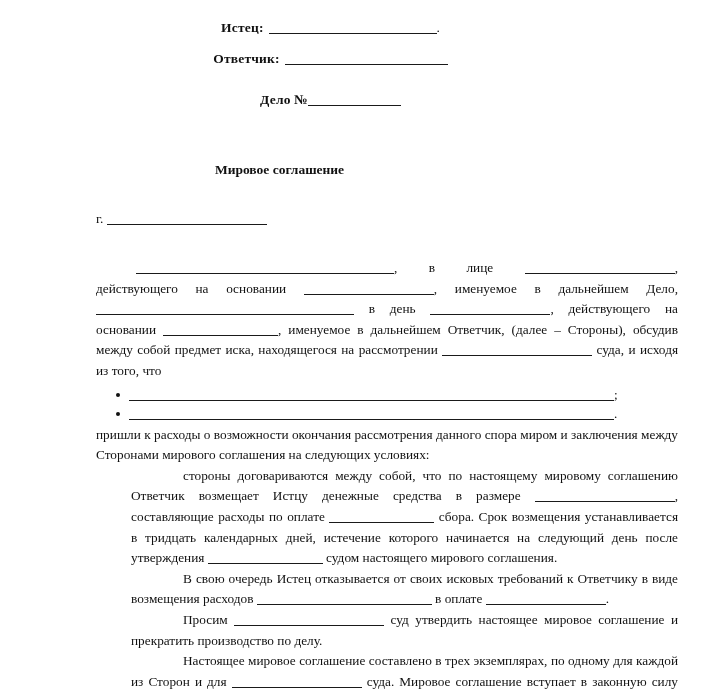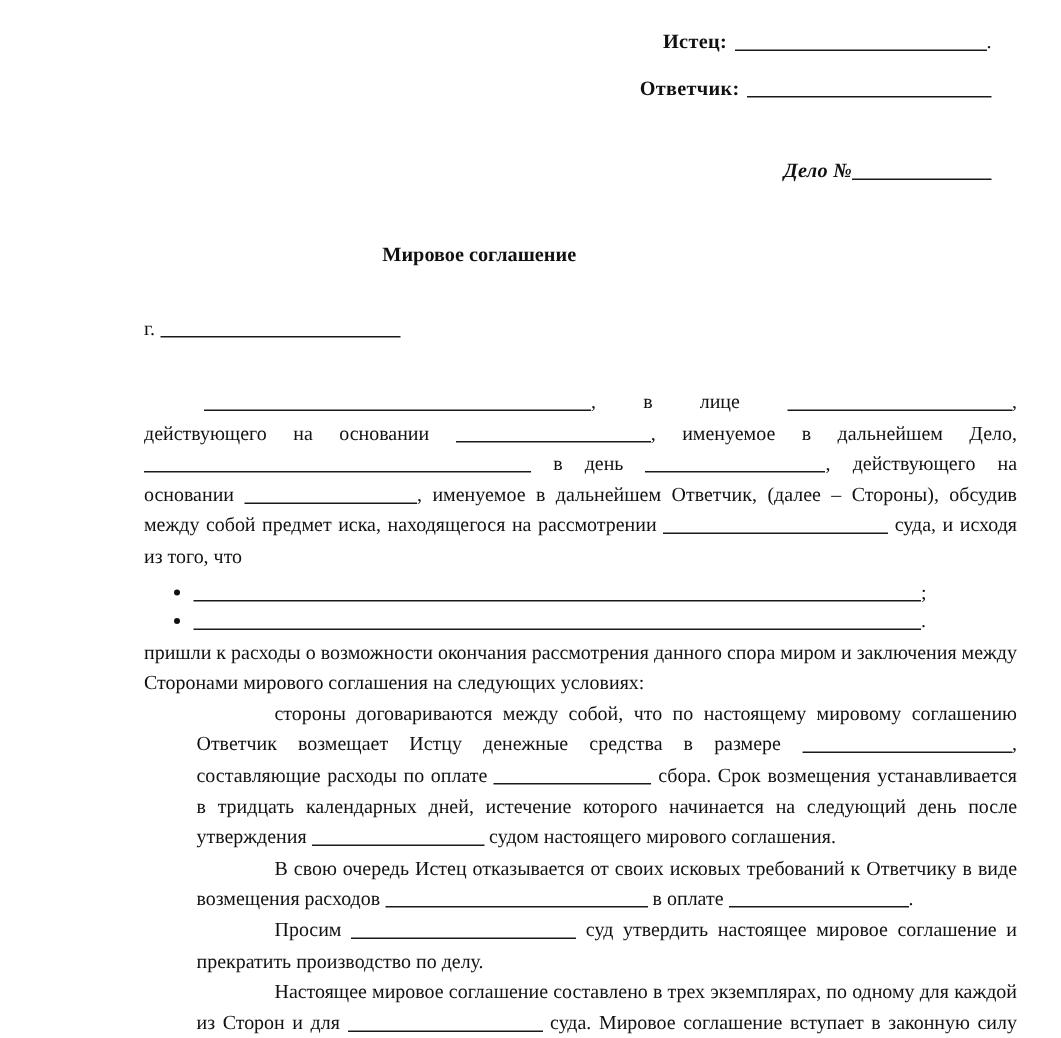--- a/index.html
+++ b/index.html
@@ -23,34 +23,33 @@
   }
 
   
   .header-block {
     position: absolute;
     left: 0;
     top: 12px;
     width: 707px;
     padding-right: 46px;
     box-sizing: border-box;
-    text-align: right;
+    text-align: center;
   }
   .header-row {
     font-size: 13.5px;
     line-height: 31px;
     white-space: nowrap;
   }
   .header-row .lbl {
     font-weight: bold;
     letter-spacing: 0.2px;
   }
   .header-row.case {
-    margin-top: 24px;
-    font-style: italic;
+    margin-top: 10px;
   }
 
   
   .rule {
     display: inline-block;
     border-bottom: 1px solid #1a1a1a;
     vertical-align: -2px;
     height: 0;
   }
   .rule.r-istec   { width: 168px; margin-left: 5px; }
@@ -59,21 +58,20 @@
 
   
   .doc-title {
     position: absolute;
     left: 0;
     top: 162px;
     width: 559px;
     text-align: center;
     font-size: 13.5px;
     font-weight: bold;
-    padding-left: 40px;
   }
 
   
   .place-date {
     position: absolute;
     left: 96px;
     top: 211px;
     width: 580px;
     font-size: 13.5px;
     display: flex;

